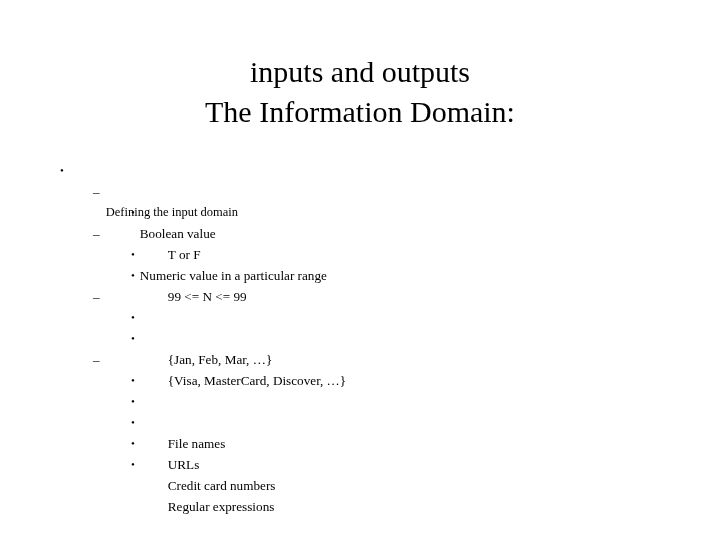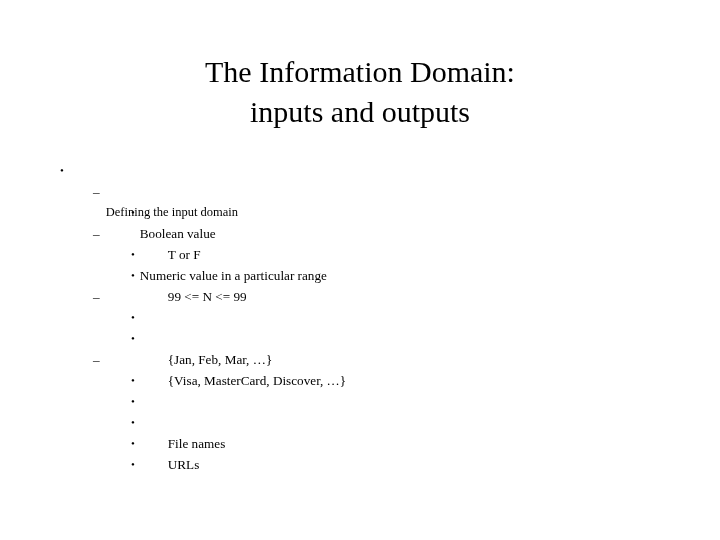--- a/index.html
+++ b/index.html
@@ -104,22 +104,22 @@
     font-size: 11px;
     line-height: 21px;
   }
 </style>
 </head>
 <body>
 
 <div id="slide">
 
   <div id="title-block">
+    <span class="title-line">inputs and outputs</span>
     <span class="title-line">The Information Domain:</span>
-    <span class="title-line">inputs and outputs</span>
   </div>
 
   <div id="body-block">
 
     <div class="blt lvl1">
       <span class="marker">•</span>
       <span class="txt">Defining the input domain</span>
     </div>
 
     <div class="blt lvl2">
@@ -173,20 +173,22 @@
       <span class="txt">File names</span>
     </div>
 
     <div class="blt lvl3">
       <span class="marker">•</span>
       <span class="txt">URLs</span>
     </div>
 
     <div class="blt lvl3">
       <span class="marker">•</span>
+      <span class="txt">Credit card numbers</span>
     </div>
 
     <div class="blt lvl3">
       <span class="marker">•</span>
+      <span class="txt">Regular expressions</span>
     </div>
 
   </div>
 </div>
 
 </body></html>

